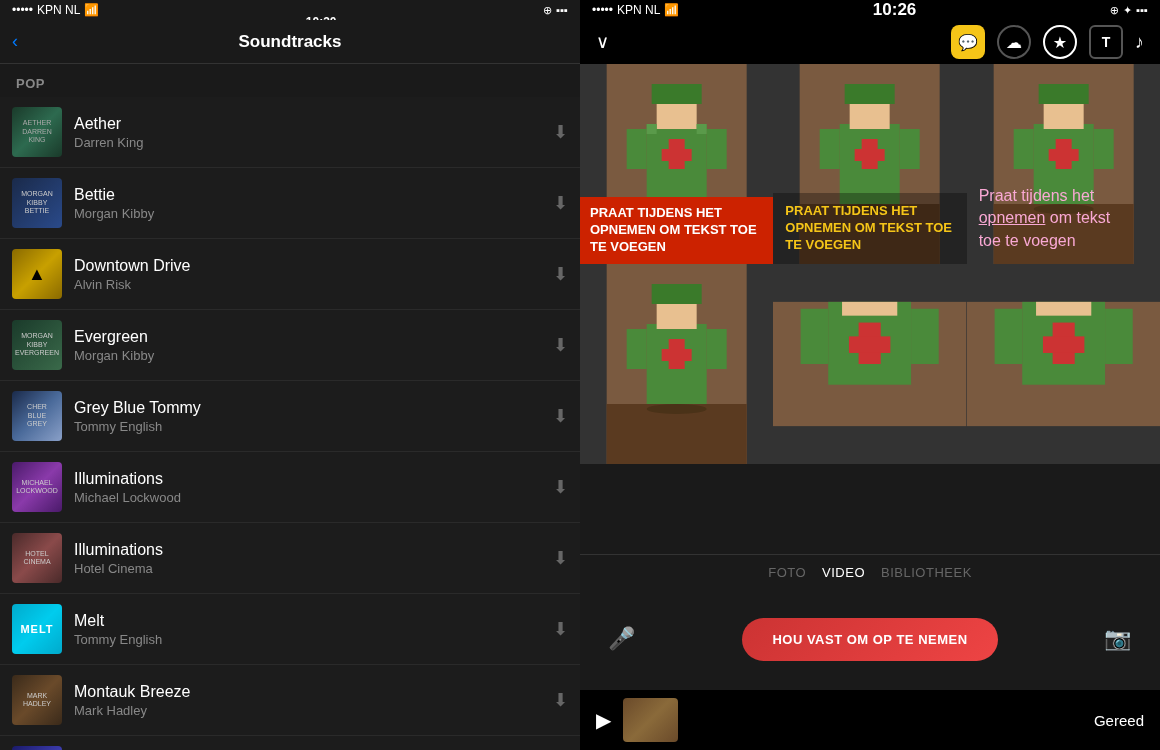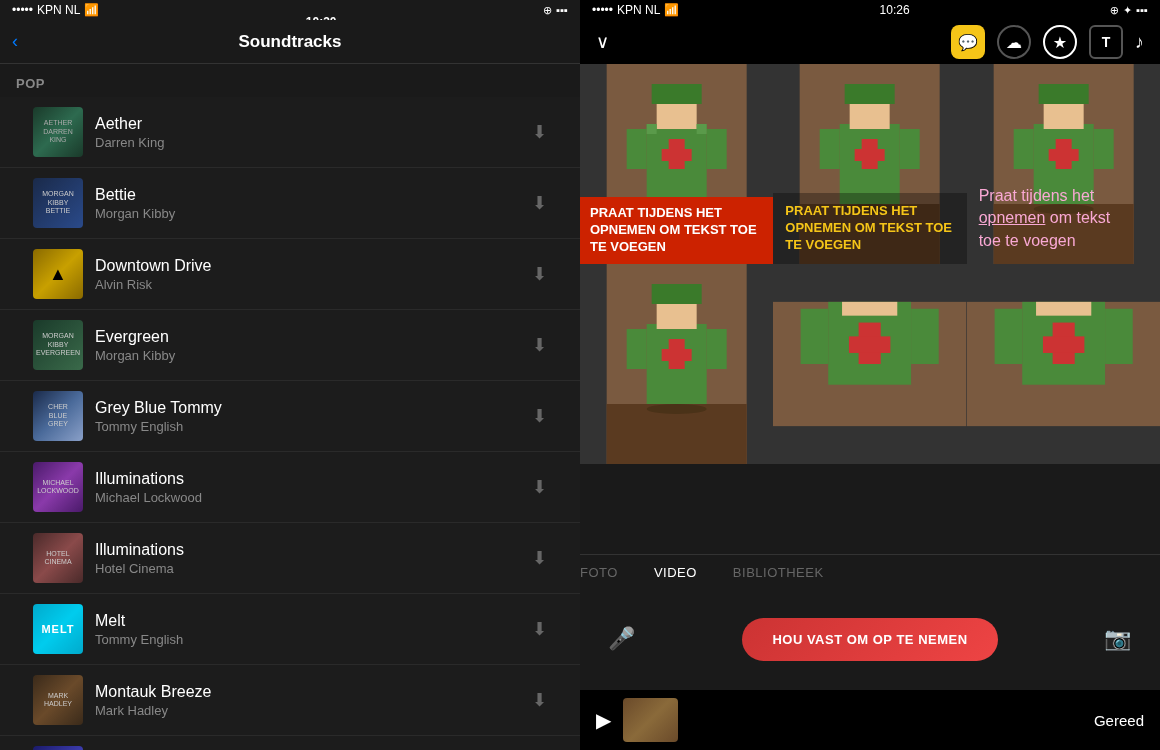--- a/index.html
+++ b/index.html
@@ -73,21 +73,21 @@
       flex: 1;
       overflow-y: auto;
       background: #1c1c1c;
     }
     .track-list::-webkit-scrollbar { width: 3px; }
     .track-list::-webkit-scrollbar-thumb { background: #444; }
 
     .track-item {
       display: flex;
       align-items: center;
-      padding: 10px 33px;
+      padding: 10px 12px;
       border-bottom: 1px solid #2a2a2a;
       cursor: pointer;
     }
 
     .track-artwork {
       width: 50px;
       height: 50px;
       border-radius: 4px;
       flex-shrink: 0;
       overflow: hidden;
@@ -177,21 +177,21 @@
     .status-bar-right {
       height: 20px;
       background: #000;
       display: flex;
       align-items: center;
       justify-content: space-between;
       padding: 0 12px;
       font-size: 12px;
       color: #fff;
     }
-    .status-bar-right .time { font-size: 12px; font-weight: 400; }
+    .status-bar-right .time { font-size: 17px; font-weight: 700; }
     .status-bar-right .icons { display: flex; align-items: center; gap: 4px; font-size: 11px; }
 
     .right-nav-bar {
       height: 44px;
       background: #000;
       display: flex;
       align-items: center;
       justify-content: space-between;
       padding: 0 16px;
     }
@@ -311,21 +311,22 @@
       line-height: 1.4;
     }
     .video-overlay-white-text .underlined {
       text-decoration: underline;
     }
 
     
     .tabs-bar {
       background: #1a1a1a;
       display: flex;
-      gap: 36px;
+      justify-content: center;
+      gap: 16px;
       padding: 10px 0 8px 0;
       border-top: 1px solid #333;
     }
     .tab-item {
       color: #666;
       font-size: 13px;
       font-weight: 500;
       letter-spacing: 0.5px;
       cursor: pointer;
     }

